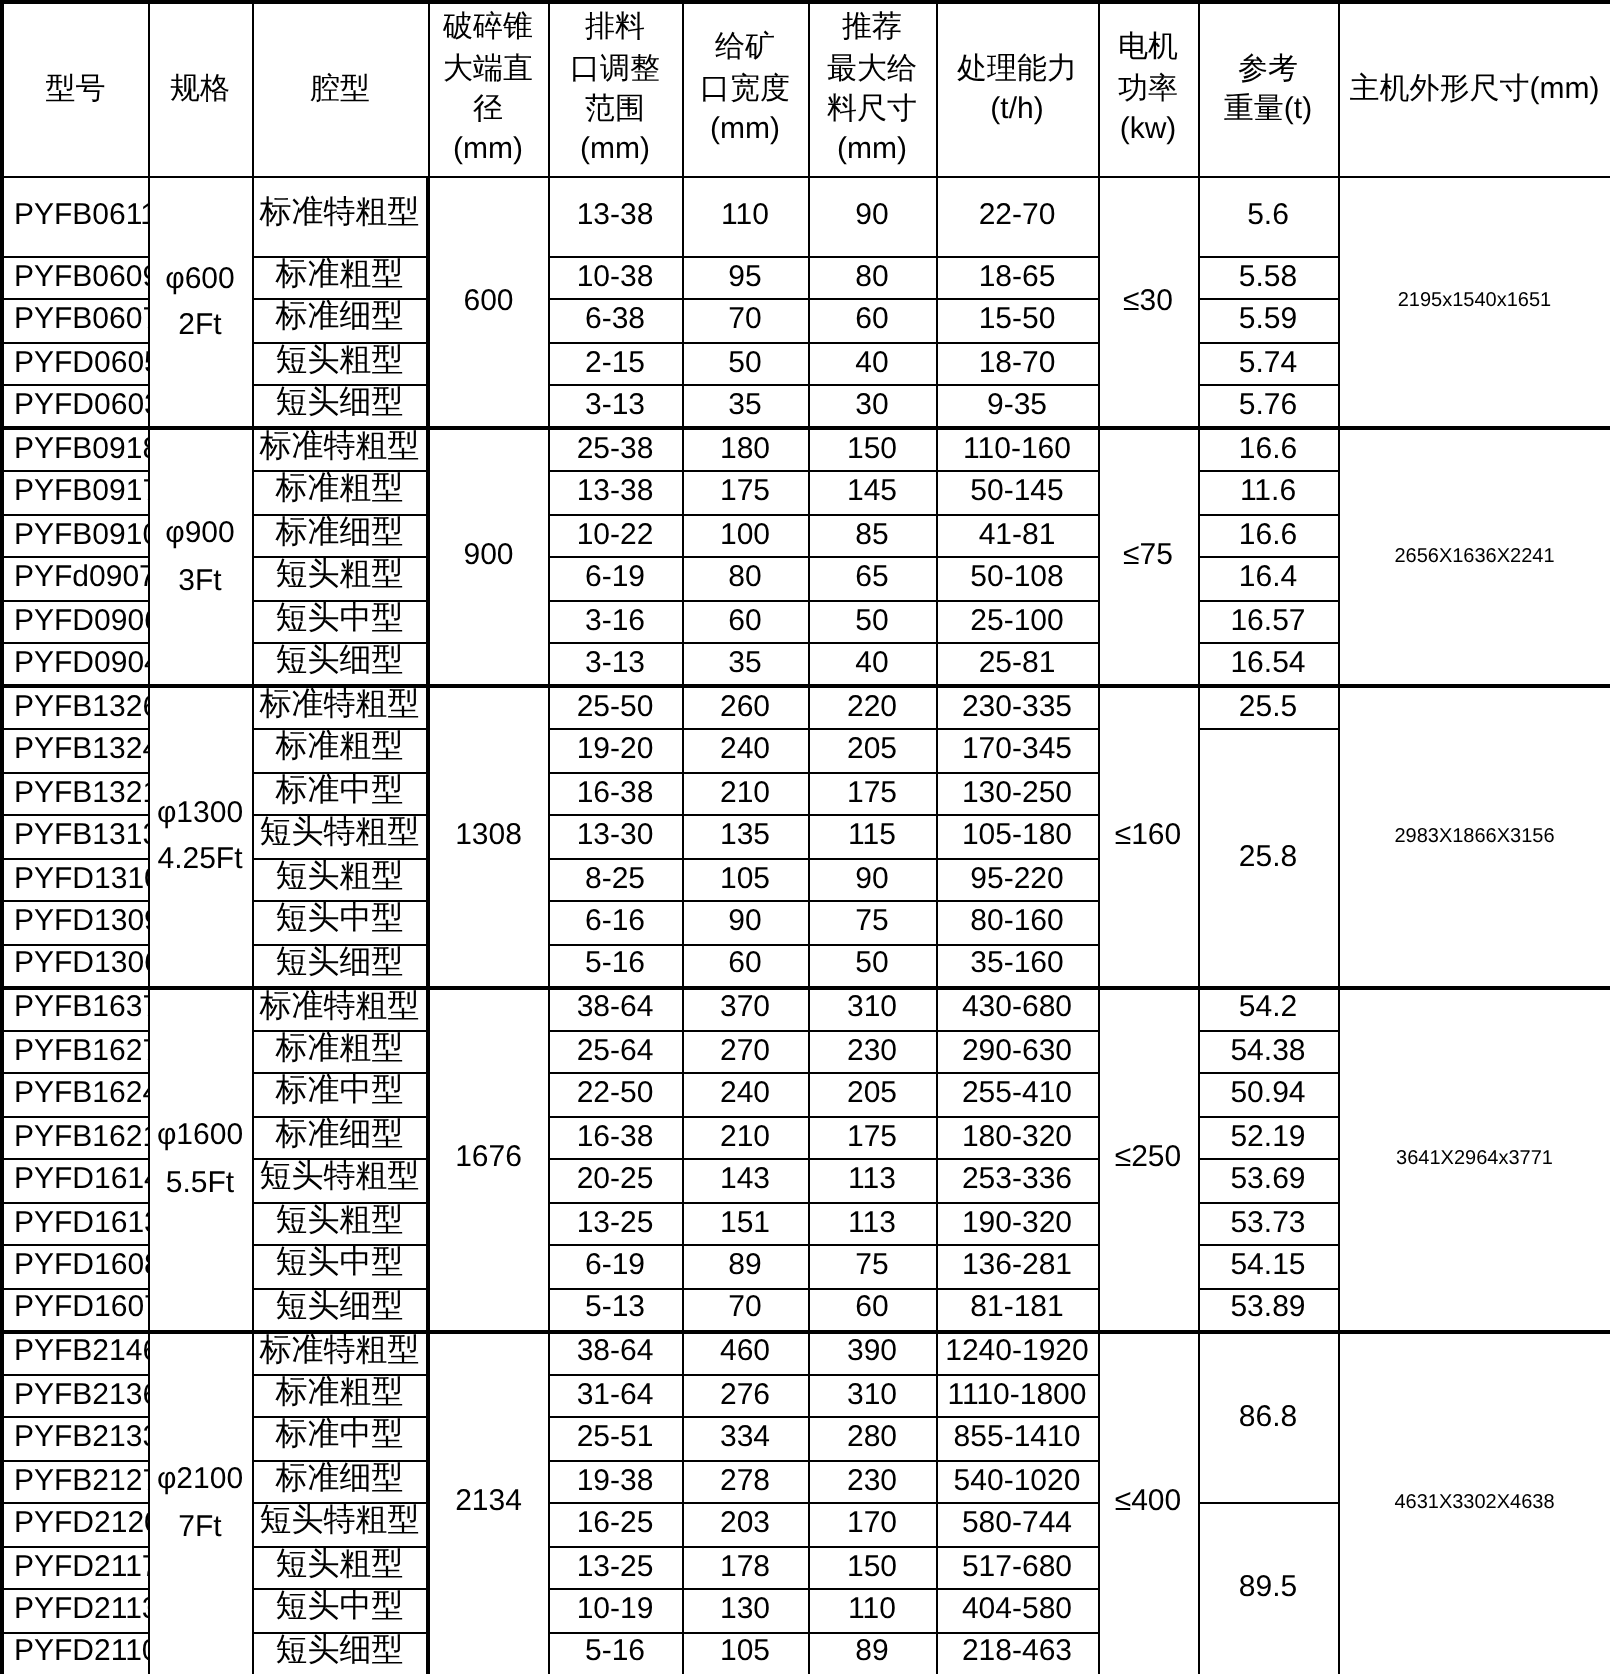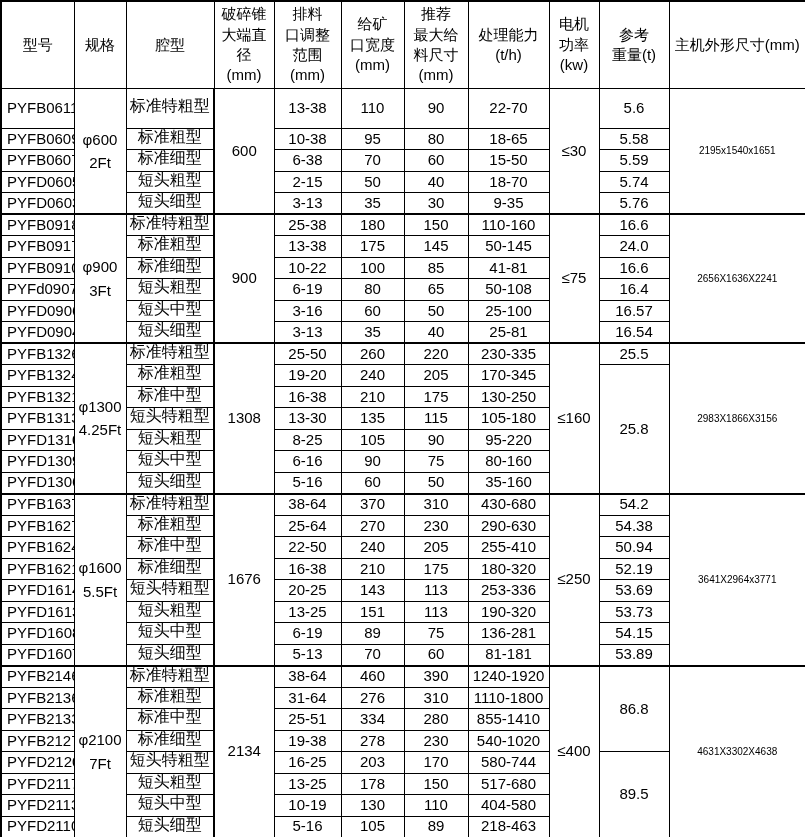--- a/index.html
+++ b/index.html
@@ -166,21 +166,21 @@
           <td>16.6</td>
           <td class="dims" rowspan="6">2656X1636X2241</td>
         </tr>
         <tr>
           <td class="model">PYFB0917</td>
           <td class="cavity">标准粗型</td>
           <td>13-38</td>
           <td>175</td>
           <td>145</td>
           <td>50-145</td>
-          <td>24.0</td>
+          <td>11.6</td>
         </tr>
         <tr>
           <td class="model">PYFB0910</td>
           <td class="cavity">标准细型</td>
           <td>10-22</td>
           <td>100</td>
           <td>85</td>
           <td>41-81</td>
           <td>16.6</td>
         </tr>

